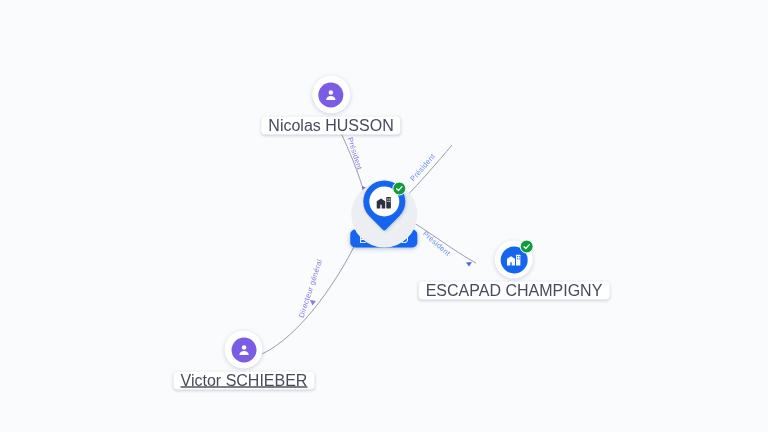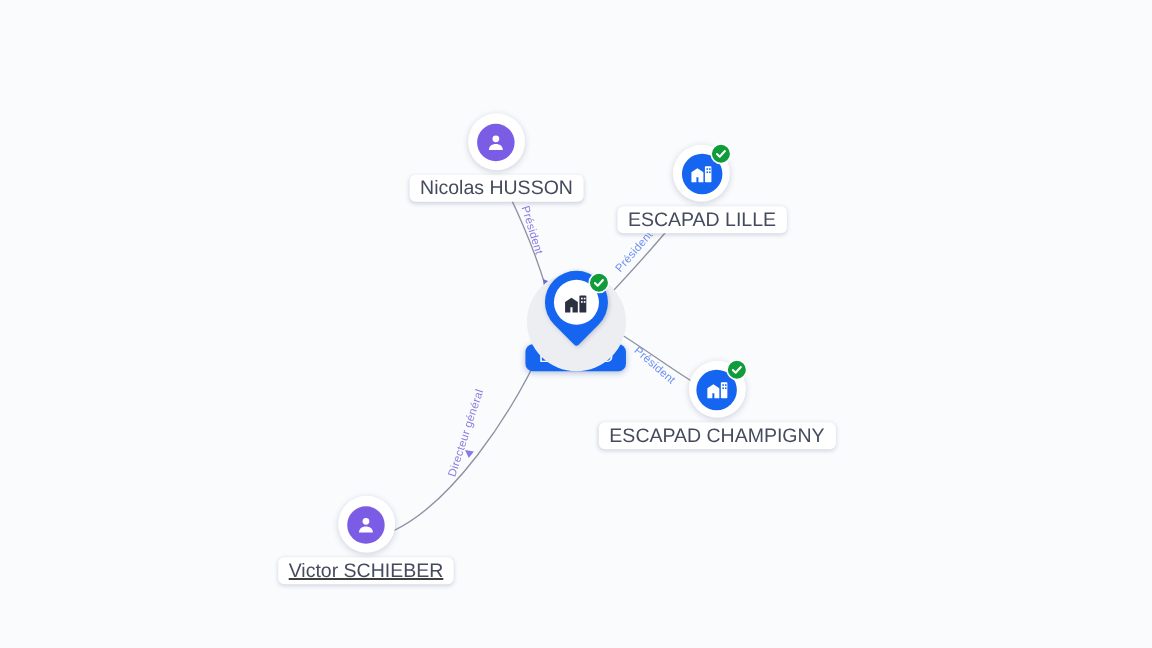--- a/index.html
+++ b/index.html
@@ -118,21 +118,21 @@
   .badge-on-circle { right: -1px; top: -1px; }
   .badge-on-pin { right: -1px; top: 1px; }
 
   
   .node-label {
     margin-top: 3px;
     padding: 3px 7px;
     border-radius: 4px;
     background: #ffffff;
     color: #454b5e;
-    font-size: 13px;
+    font-size: 16px;
     line-height: 12px;
     white-space: nowrap;
     box-shadow: 0 1px 3px rgba(40,60,110,0.20);
   }
   .node-label.primary {
     background: #1565f0;
     color: #ffffff;
     font-size: 10.5px;
     border-radius: 5px;
     padding: 3px 9px;
@@ -189,40 +189,20 @@
       <div class="circle-inner-person">
         <svg width="15" height="15" viewBox="0 0 24 24" fill="#ffffff">
           <circle cx="12" cy="8" r="3.6"></circle>
           <path d="M4.6 20c0-4.2 3.4-6.4 7.4-6.4s7.4 2.2 7.4 6.4z"></path>
         </svg>
       </div>
     </div>
     <div class="node-label">Nicolas HUSSON</div>
   </div>
 
-  <div class="node" style="left:468px; top:126px;">
-    <div class="circle-outer">
-      <div class="circle-inner-company">
-        <svg width="16" height="16" viewBox="0 0 24 24" fill="#ffffff">
-          <path d="M2 21V11l6-4 6 4v10h-5v-5H7v5z"></path>
-          <rect x="15.5" y="5" width="6.5" height="16" rx="0.8"></rect>
-          <rect x="17" y="7" width="1.6" height="1.6" fill="#1565f0"></rect>
-          <rect x="19.6" y="7" width="1.6" height="1.6" fill="#1565f0"></rect>
-          <rect x="17" y="10.2" width="1.6" height="1.6" fill="#1565f0"></rect>
-          <rect x="19.6" y="10.2" width="1.6" height="1.6" fill="#1565f0"></rect>
-        </svg>
-      </div>
-      <div class="verified-badge badge-on-circle">
-        <svg width="8" height="8" viewBox="0 0 24 24" fill="none" stroke="#ffffff" stroke-width="4" stroke-linecap="round" stroke-linejoin="round">
-          <path d="M4 12.5 L9.5 18 L20 6.5"></path>
-        </svg>
-      </div>
-    </div>
-    <div class="node-label">ESCAPAD LILLE</div>
-  </div>
 
   <div class="node" style="left:384px; top:214px;">
     <div class="pin-halo"></div>
     <div class="pin-wrap">
       <div class="pin-shape"></div>
       <div class="pin-inner">
         <svg width="17" height="17" viewBox="0 0 24 24" fill="#2c3142">
           <path d="M2 21V11l6-4 6 4v10h-5v-5H7v5z"></path>
           <rect x="15.5" y="5" width="6.5" height="16" rx="0.8"></rect>
           <rect x="17" y="7" width="1.6" height="1.6" fill="#ffffff"></rect>
@@ -233,21 +213,21 @@
       </div>
       <div class="verified-badge badge-on-pin">
         <svg width="8" height="8" viewBox="0 0 24 24" fill="none" stroke="#ffffff" stroke-width="4" stroke-linecap="round" stroke-linejoin="round">
           <path d="M4 12.5 L9.5 18 L20 6.5"></path>
         </svg>
       </div>
     </div>
     <div class="node-label primary label-below-pin">ESCAPAD</div>
   </div>
 
-  <div class="node" style="left:478px; top:270px;align-items:center;">
+  <div class="node" style="left:514px; top:270px;align-items:center;">
     <div class="circle-outer">
       <div class="circle-inner-company">
         <svg width="16" height="16" viewBox="0 0 24 24" fill="#ffffff">
           <path d="M2 21V11l6-4 6 4v10h-5v-5H7v5z"></path>
           <rect x="15.5" y="5" width="6.5" height="16" rx="0.8"></rect>
           <rect x="17" y="7" width="1.6" height="1.6" fill="#1565f0"></rect>
           <rect x="19.6" y="7" width="1.6" height="1.6" fill="#1565f0"></rect>
           <rect x="17" y="10.2" width="1.6" height="1.6" fill="#1565f0"></rect>
           <rect x="19.6" y="10.2" width="1.6" height="1.6" fill="#1565f0"></rect>
         </svg>

